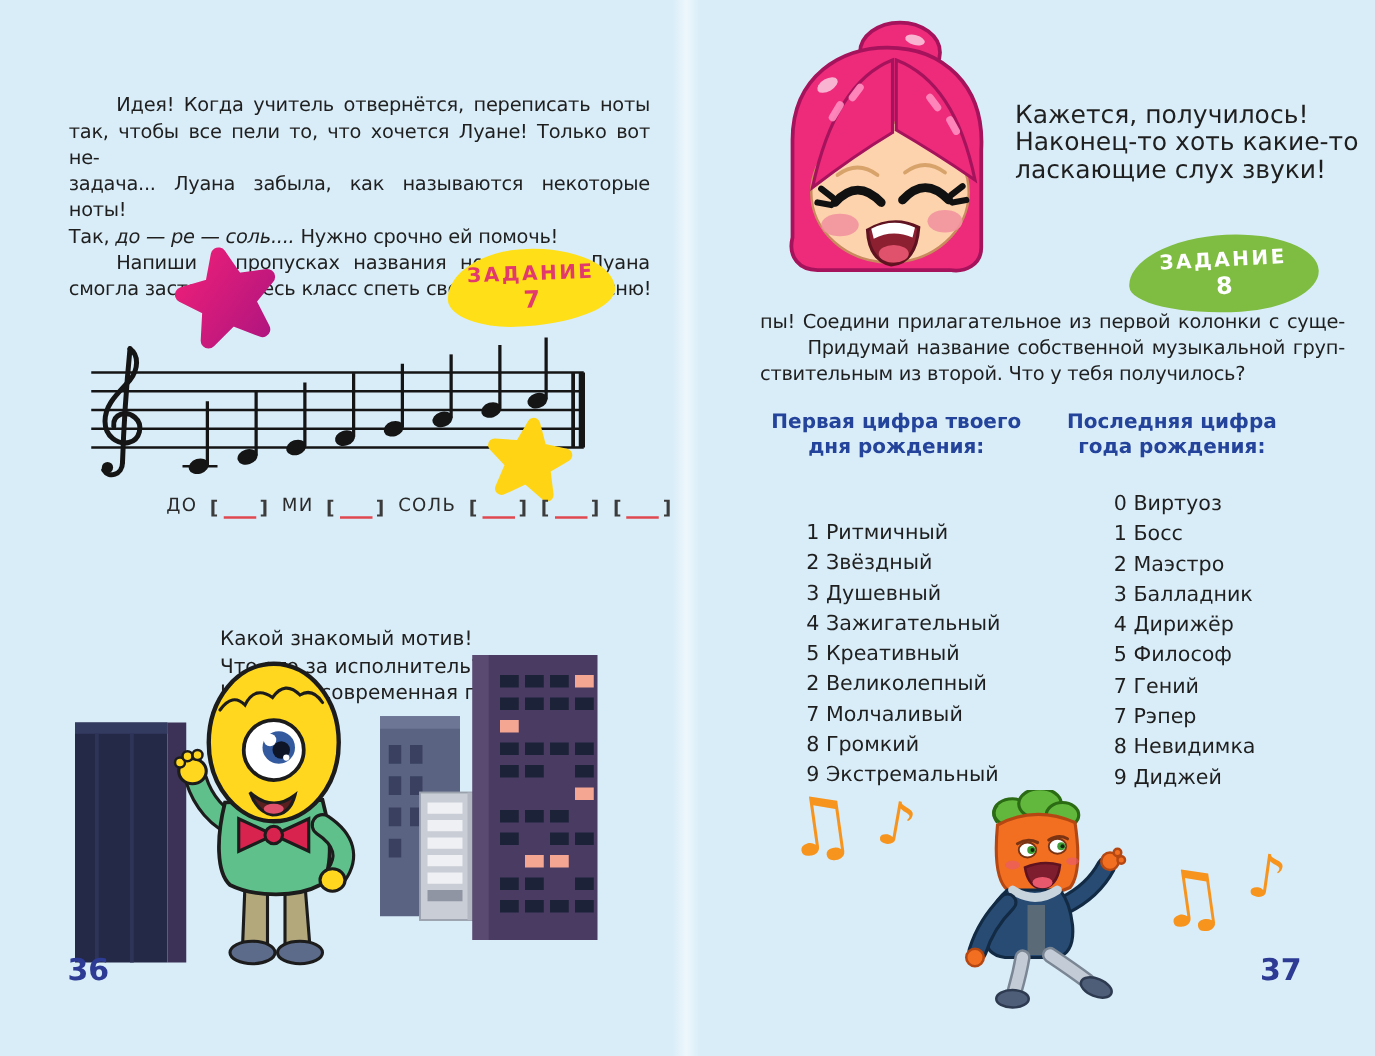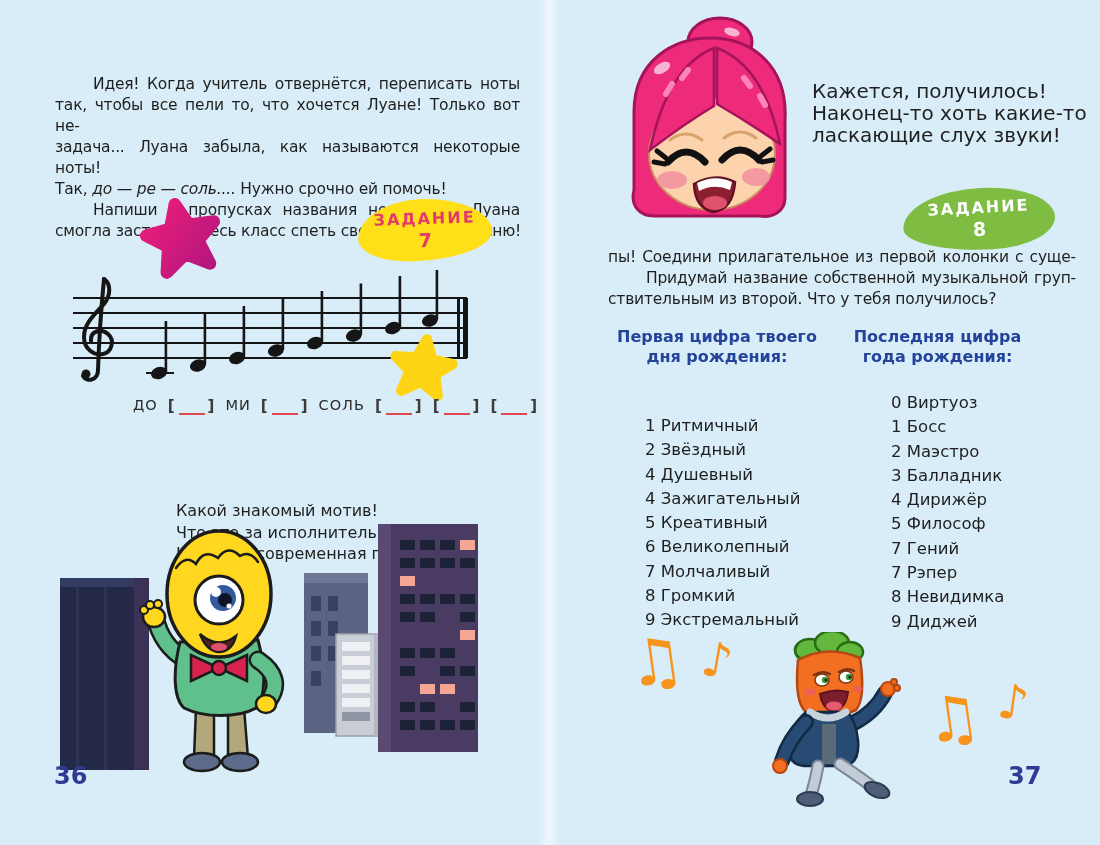--- a/index.html
+++ b/index.html
@@ -351,24 +351,24 @@
     </div>
 
     <div class="abs colhead" style="left:62px;top:327px;width:210px;">Первая цифра твоего
 дня рождения:</div>
     <div class="abs colhead" style="left:300px;top:327px;width:175px;">Последняя цифра
 года рождения:</div>
 
     <div class="abs list" style="left:95px;top:414px;">
       <div class="li">1 Ритмичный</div>
       <div class="li">2 Звёздный</div>
-      <div class="li">4 Душевный</div>
+      <div class="li">3 Душевный</div>
       <div class="li">4 Зажигательный</div>
       <div class="li">5 Креативный</div>
-      <div class="li">6 Великолепный</div>
+      <div class="li">2 Великолепный</div>
       <div class="li">7 Молчаливый</div>
       <div class="li">8 Громкий</div>
       <div class="li">9 Экстремальный</div>
     </div>
 
     <div class="abs list" style="left:341px;top:391px;">
       <div class="li">0 Виртуоз</div>
       <div class="li">1 Босс</div>
       <div class="li">2 Маэстро</div>
       <div class="li">3 Балладник</div>

